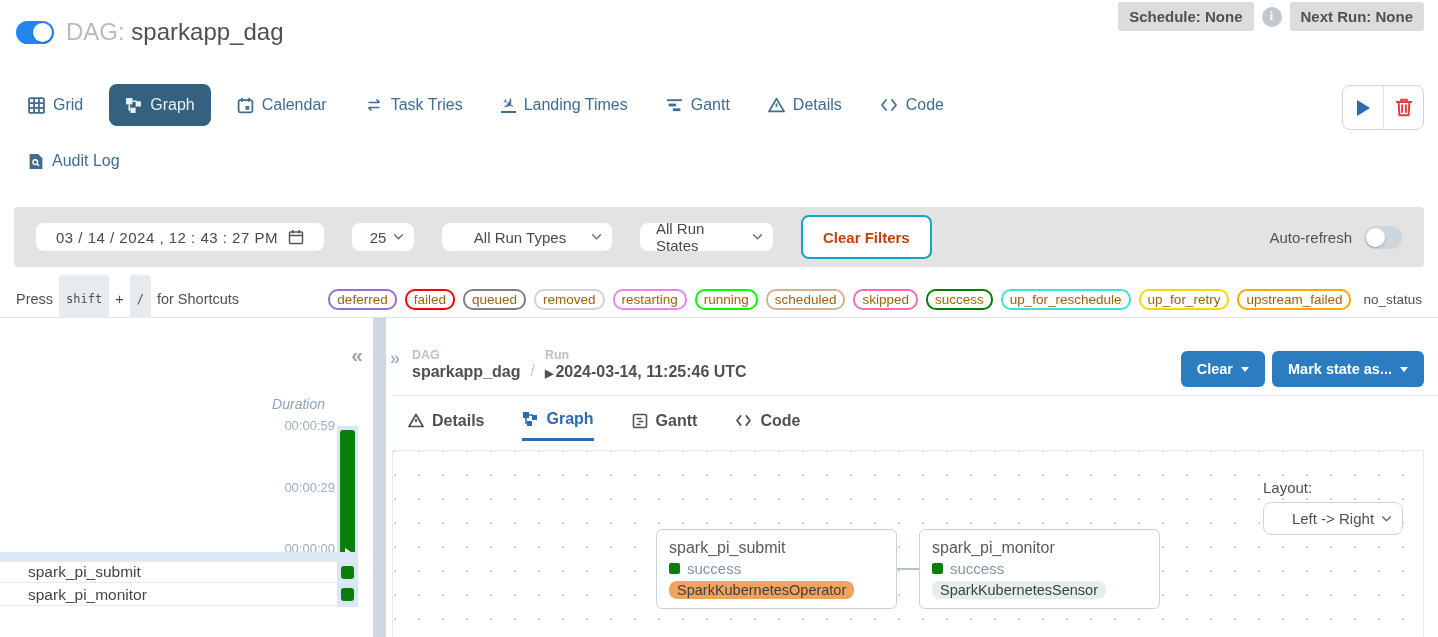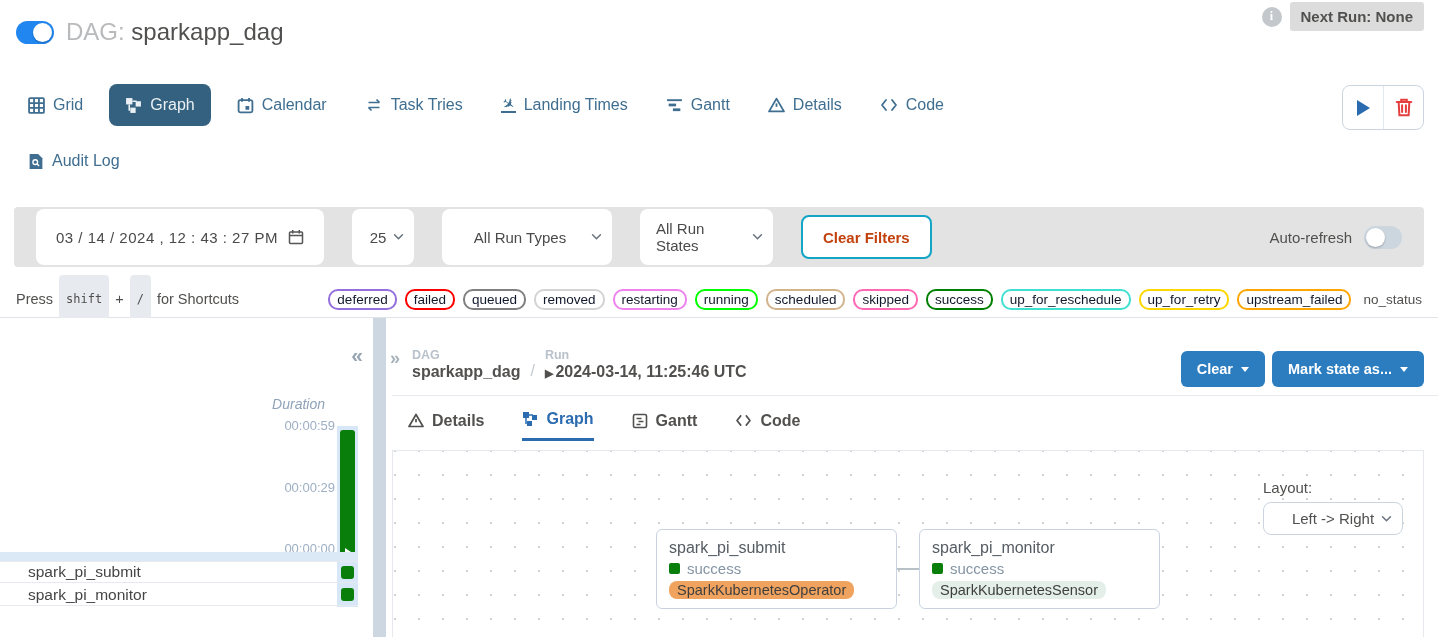--- a/index.html
+++ b/index.html
@@ -35,34 +35,34 @@
   .plane-wrap { display:flex; flex-direction:column; align-items:center; }
   .plane-wrap .strip { width:15px; height:2px; background:currentColor; margin-top:-1px; }
 
   .action-group { position:absolute; top:85px; right:14px; display:flex; border:1px solid #cbd5e0; border-radius:8px; background:#fff; overflow:hidden; }
   .action-cell { width:40px; height:43px; display:flex; align-items:center; justify-content:center; cursor:pointer; }
   .action-cell + .action-cell { border-left:1px solid #e2e8f0; }
   .play-tri { width:0; height:0; border-left:13px solid #2b6cb0; border-top:8px solid transparent; border-bottom:8px solid transparent; }
 
   
   .filter-bar { position:absolute; top:207px; left:14px; right:14px; height:60px; background:#e3e3e3; border-radius:4px; display:flex; align-items:center; padding:0 22px; gap:28px; }
-  .white-ctl { background:#fff; border:none; border-radius:8px; height:56px; display:flex; align-items:center; justify-content:center; font-size:15px; color:#4a4a4a; }
+  .white-ctl { background:#fff; border:none; border-radius:8px; height:28px; display:flex; align-items:center; justify-content:center; font-size:15px; color:#4a4a4a; }
   .dt-input { width:288px; gap:10px; letter-spacing:.5px; }
   .sel { position:relative; padding:0 30px 0 16px; }
   .sel .chev { position:absolute; right:10px; top:50%; transform:translateY(-50%); }
   .sel-25 { width:62px; padding:0 24px 0 14px; }
   .clear-filters { background:#fff; border:2px solid #14a5c6; color:#c2410c; font-weight:bold; font-size:15px; border-radius:8px; height:44px; padding:0 20px; cursor:pointer; }
   .auto-refresh { margin-left:auto; display:flex; align-items:center; gap:12px; font-size:15px; color:#51504f; }
 
   
   .legend-row { position:absolute; top:281px; left:0; right:0; height:37px; border-bottom:1px solid #e0e4e8; display:flex; align-items:center; justify-content:space-between; padding:0 16px 0 16px; }
   .shortcuts { display:flex; align-items:center; gap:6px; font-size:14.5px; color:#51504f; }
   .kbd { background:#e7ebf0; border-radius:4px; font-family:"DejaVu Sans Mono", monospace; font-size:12px; padding:17px 7px; color:#51504f; }
   .legend { display:flex; align-items:center; gap:8px; }
-  .pill { border:2px solid #999; border-radius:10px; padding:1px 7px; font-size:13.5px; color:#0f172a; background:#fff; }
+  .pill { border:2px solid #999; border-radius:10px; padding:1px 7px; font-size:13.5px; color:#a16207; background:#fff; }
   .no-status { font-size:13.5px; color:#51504f; margin-left:4px; }
 
   
   .main { position:absolute; top:318px; left:0; right:0; bottom:0; }
   .left-panel { position:absolute; left:0; top:0; width:373px; bottom:0; background:#fff; }
   .divider { position:absolute; left:373px; top:0; width:13px; bottom:0; background:#ccd7e1; }
   .right-panel { position:absolute; left:386px; right:0; top:0; bottom:0; }
 
   
   .collapse-ic { position:absolute; top:26px; right:10px; font-size:21px; font-weight:bold; color:#98a6b4; cursor:pointer; line-height:1; }
@@ -113,20 +113,21 @@
 
   .ic svg, .action-cell svg, .dticon svg { display:block; }
   .chev svg { display:block; }
 </style>
 </head>
 <body>
 
 <div class="app">
 
   <div class="top-badges">
+    <span class="gray-badge">Schedule: None</span>
     <span class="info-circle">i</span>
     <span class="gray-badge">Next Run: None</span>
   </div>
 
   <div class="header">
     <div class="toggle on" style="background-color: rgb(33, 134, 240);">
         <div class="knob"></div>
       </div>
     <div class="dag-title">
       <span class="dag-prefix">DAG:</span>

